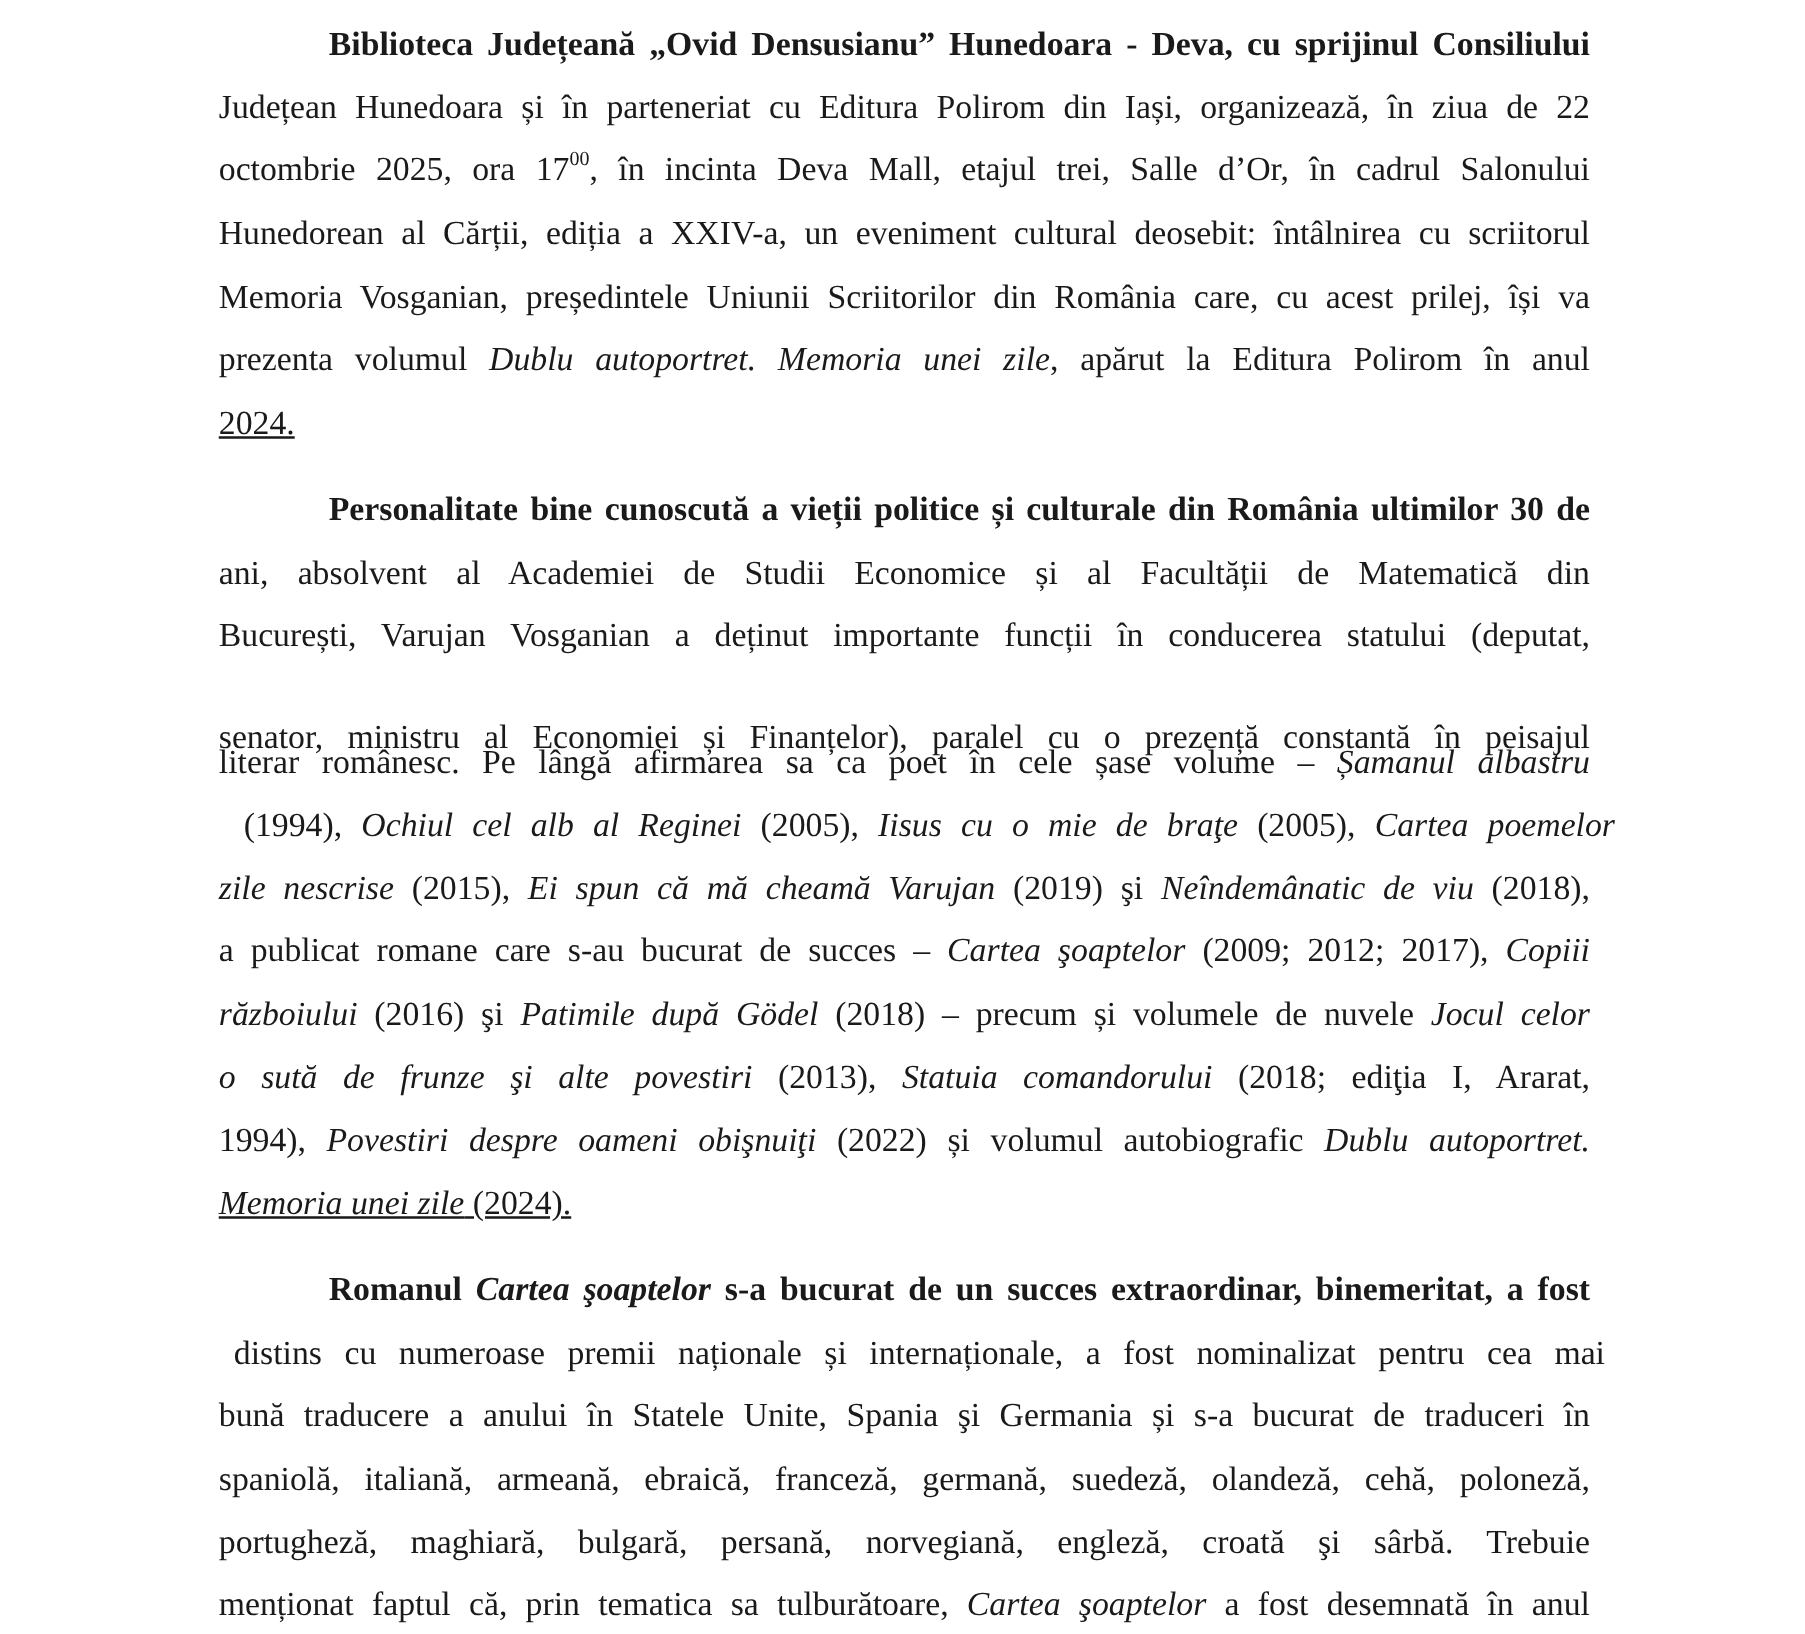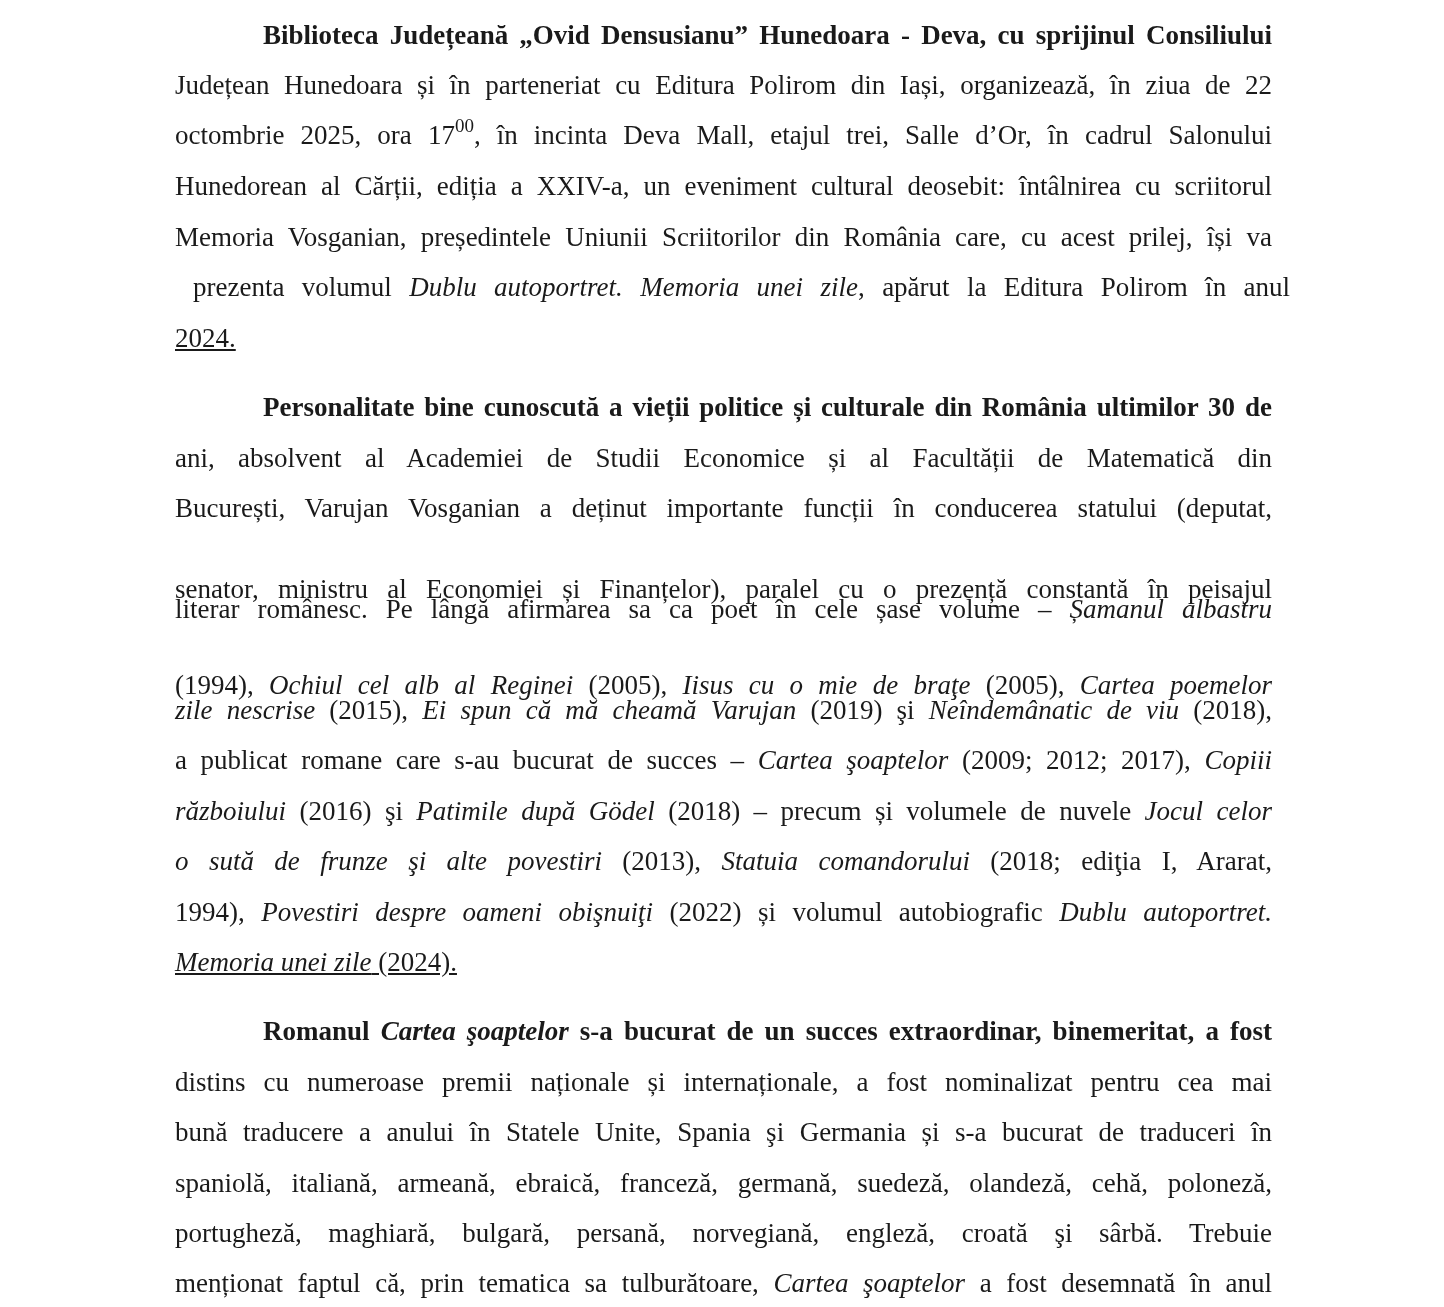--- a/index.html
+++ b/index.html
@@ -44,21 +44,21 @@
       width: 1009px;
       font-weight: bold;
     }
     .line > span {
       white-space: pre;
     }
     .it {
       font-style: italic;
     }
     sup {
-      font-size: 19px;
+      font-size: 16px;
       line-height: 0;
       vertical-align: 12px;
     }
     
     .line {
       white-space: normal;
     }
     .line > span {
       white-space: normal;
     }
@@ -67,39 +67,39 @@
 <body>
 
 <div class="page">
   <div id="doc-root">
       <div class="para">
         <div class="line indent" style="top: 10px;"><span>Biblioteca Județeană „Ovid Densusianu” Hunedoara - Deva, cu sprijinul Consiliului</span></div>
         <div class="line" style="top: 60px;"><span>Județean Hunedoara și în parteneriat cu Editura Polirom din Iași, organizează, în ziua de 22</span></div>
         <div class="line" style="top: 110px;"><span>octombrie 2025, ora 17</span><sup>00</sup><span>, în incinta Deva Mall, etajul trei, Salle d’Or, în cadrul Salonului</span></div>
         <div class="line" style="top: 161px;"><span>Hunedorean al Cărții, ediția a XXIV-a, un eveniment cultural deosebit: întâlnirea cu scriitorul</span></div>
         <div class="line" style="top: 212px;"><span>Memoria Vosganian, președintele Uniunii Scriitorilor din România care, cu acest prilej, își va</span></div>
-        <div class="line" style="top: 262px; margin-left: 18px;"><span>prezenta volumul </span><span class="it">Dublu autoportret. Memoria unei zile</span><span>, apărut la Editura Polirom în anul</span></div>
+        <div class="line" style="top: 262px;"><span>prezenta volumul </span><span class="it">Dublu autoportret. Memoria unei zile</span><span>, apărut la Editura Polirom în anul</span></div>
         <div class="line last" style="top: 313px;"><span>2024.</span></div>
       </div>
       <div class="para">
         <div class="line indent" style="top: 382px;"><span>Personalitate bine cunoscută a vieții politice și culturale din România ultimilor 30 de</span></div>
         <div class="line" style="top: 433px;"><span>ani, absolvent al Academiei de Studii Economice și al Facultății de Matematică din</span></div>
         <div class="line" style="top: 483px;"><span>București, Varujan Vosganian a deținut importante funcții în conducerea statului (deputat,</span></div>
         <div class="line" style="top: 564px;"><span>senator, ministru al Economiei și Finanțelor), paralel cu o prezență constantă în peisajul</span></div>
         <div class="line" style="top: 584px;"><span>literar românesc. Pe lângă afirmarea sa ca poet în cele șase volume – </span><span class="it">Șamanul albastru</span></div>
-        <div class="line" style="top: 660px;"><span>(1994), </span><span class="it">Ochiul cel alb al Reginei</span><span> (2005), </span><span class="it">Iisus cu o mie de braţe</span><span> (2005), </span><span class="it">Cartea poemelor</span></div>
+        <div class="line" style="top: 635px; margin-left: 20px;"><span>(1994), </span><span class="it">Ochiul cel alb al Reginei</span><span> (2005), </span><span class="it">Iisus cu o mie de braţe</span><span> (2005), </span><span class="it">Cartea poemelor</span></div>
         <div class="line" style="top: 685px;"><span class="it">zile nescrise</span><span> (2015), </span><span class="it">Ei spun că mă cheamă Varujan</span><span> (2019) şi </span><span class="it">Neîndemânatic de viu</span><span> (2018),</span></div>
         <div class="line" style="top: 735px;"><span>a publicat romane care s-au bucurat de succes – </span><span class="it">Cartea şoaptelor</span><span> (2009; 2012; 2017), </span><span class="it">Copiii</span></div>
         <div class="line" style="top: 786px;"><span class="it">războiului</span><span> (2016) şi </span><span class="it">Patimile după Gödel</span><span> (2018) – precum și volumele de nuvele </span><span class="it">Jocul celor</span></div>
         <div class="line" style="top: 836px;"><span class="it">o sută de frunze şi alte povestiri</span><span> (2013), </span><span class="it">Statuia comandorului</span><span> (2018; ediţia I, Ararat,</span></div>
         <div class="line" style="top: 887px;"><span>1994), </span><span class="it">Povestiri despre oameni obişnuiţi</span><span> (2022) și volumul autobiografic </span><span class="it">Dublu autoportret.</span></div>
         <div class="line last" style="top: 937px;"><span class="it">Memoria unei zile</span><span> (2024).</span></div>
       </div>
       <div class="para">
         <div class="line indent" style="top: 1006px;"><span>Romanul </span><span class="it">Cartea şoaptelor</span><span> s-a bucurat de un succes extraordinar, binemeritat, a fost</span></div>
-        <div class="line" style="top: 1057px;"><span>distins cu numeroase premii naționale și internaționale, a fost nominalizat pentru cea mai</span></div>
+        <div class="line" style="top: 1057px; margin-left: 12px;"><span>distins cu numeroase premii naționale și internaționale, a fost nominalizat pentru cea mai</span></div>
         <div class="line" style="top: 1107px;"><span>bună traducere a anului în Statele Unite, Spania şi Germania și s-a bucurat de traduceri în</span></div>
         <div class="line" style="top: 1158px; font-family: Liberation Serif, serif;"><span>spaniolă, italiană, armeană, ebraică, franceză, germană, suedeză, olandeză, cehă, poloneză,</span></div>
         <div class="line" style="top: 1208px;"><span>portugheză, maghiară, bulgară, persană, norvegiană, engleză, croată şi sârbă. Trebuie</span></div>
         <div class="line" style="top: 1258px;"><span>menționat faptul că, prin tematica sa tulburătoare, </span><span class="it">Cartea şoaptelor</span><span> a fost desemnată în anul</span></div>
       </div>
     </div>
 </div>
 
 </body></html>

